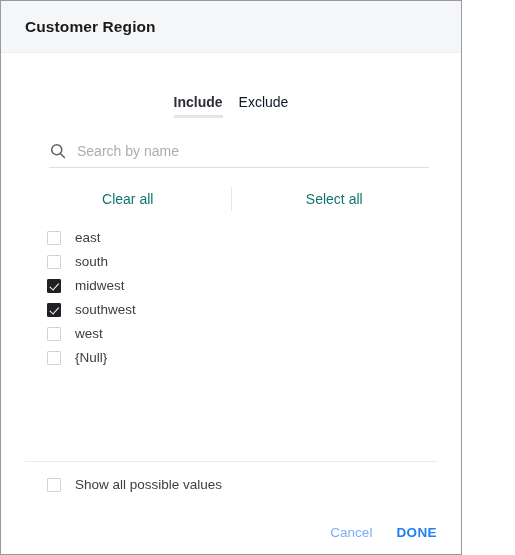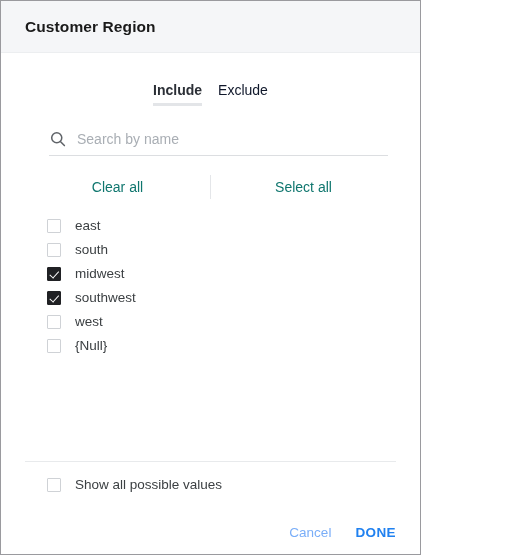--- a/index.html
+++ b/index.html
@@ -7,21 +7,21 @@
     padding: 0;
     background: #ffffff;
   }
   body {
     font-family: "Liberation Sans", sans-serif;
     -webkit-font-smoothing: antialiased;
   }
 
   .dialog {
     position: relative;
-    width: 421px;
+    width: 462px;
     height: 555px;
     box-sizing: border-box;
     border: 1px solid #9a9a9e;
     background: #ffffff;
     overflow: hidden;
   }
 
   
   .dialog-header {
     height: 52px;
@@ -38,21 +38,21 @@
     color: #1a1a1a;
     letter-spacing: 0.1px;
   }
 
   
   .tabs {
     display: flex;
     justify-content: center;
     align-items: flex-start;
     gap: 16px;
-    margin-top: 30px;
+    margin-top: 42px;
   }
   .tab {
     font-size: 14px;
     padding-bottom: 6px;
     cursor: pointer;
     line-height: 1;
   }
   .tab.active {
     color: #2b2f36;
     font-weight: bold;

